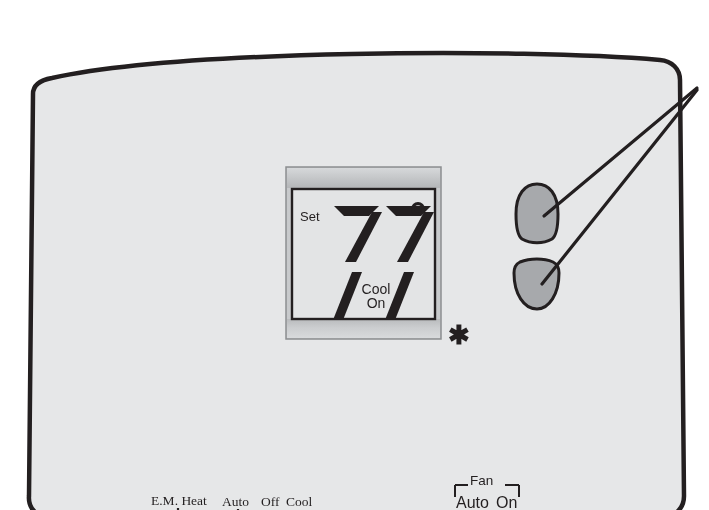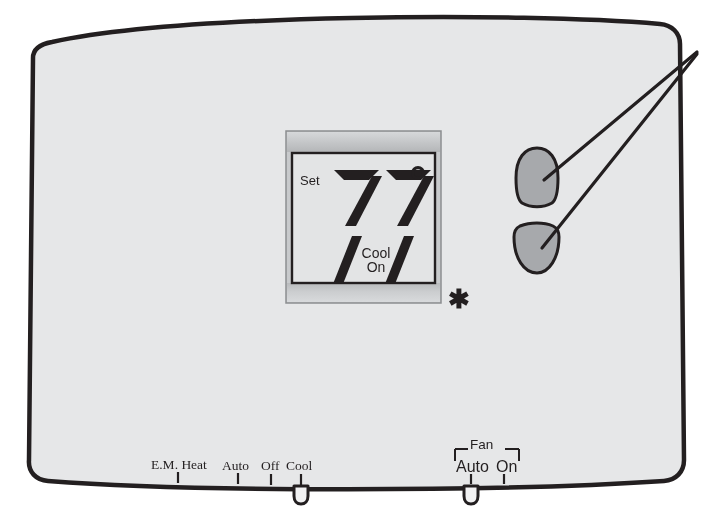--- a/index.html
+++ b/index.html
@@ -12,20 +12,21 @@
     height: 510px;
     position: relative;
     overflow: hidden;
     font-family: "Liberation Sans", sans-serif;
   }
   #stage {
     position: absolute;
     inset: 0;
     width: 709px;
     height: 396px;
+    margin-top: 36px;
   }
   svg#art {
     position: absolute;
     left: 0;
     top: 0;
     width: 709px;
     height: 510px;
     display: block;
   }
   .lbl {

